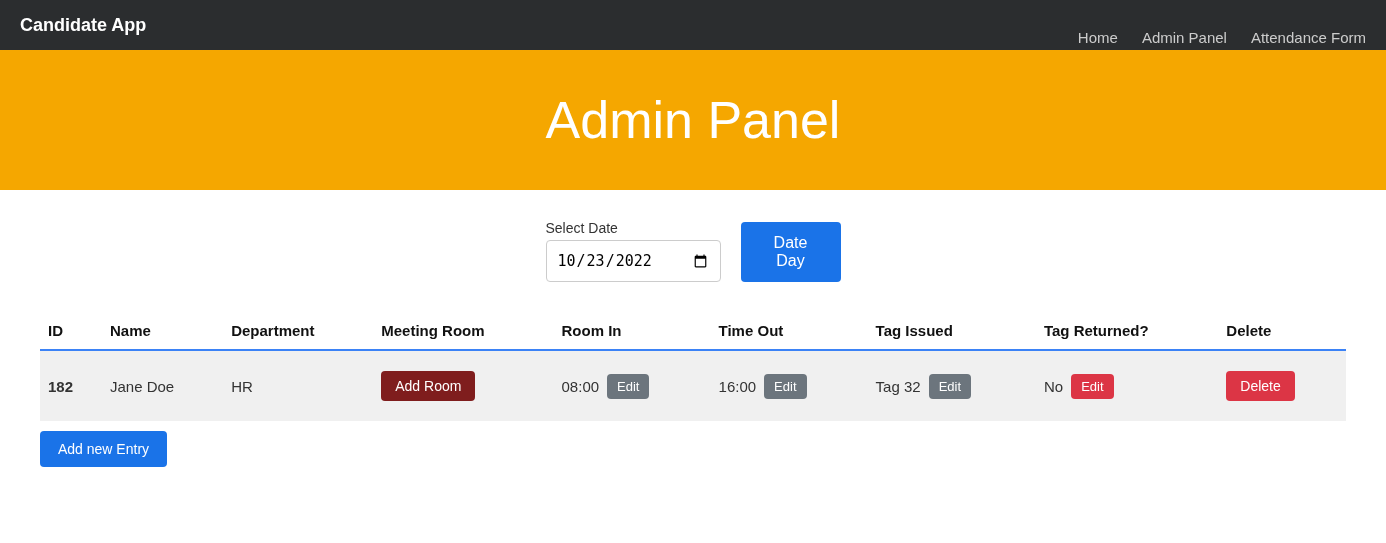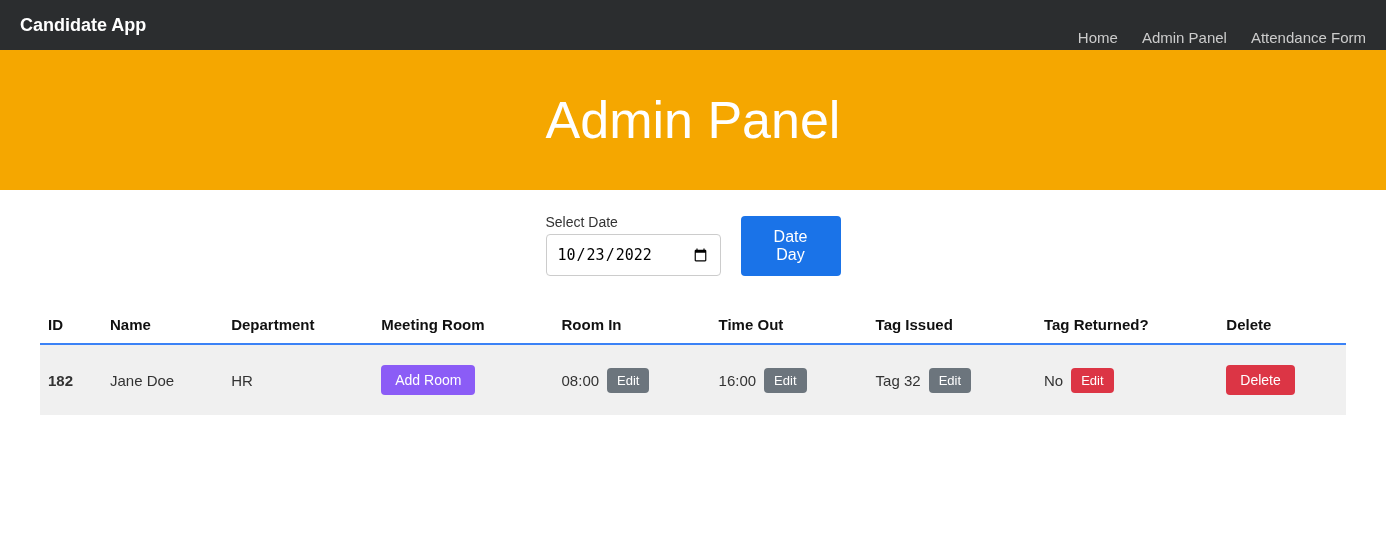--- a/index.html
+++ b/index.html
@@ -56,21 +56,21 @@
       font-size: 52px;
       font-weight: 400;
     }
 
     
     .controls-area {
       display: flex;
       align-items: flex-end;
       justify-content: center;
       gap: 20px;
-      padding: 24px 0 20px 0;
+      padding: 30px 0 20px 0;
     }
 
     .date-group {
       display: flex;
       flex-direction: column;
       gap: 4px;
     }
 
     .date-label {
       font-size: 14px;
@@ -129,21 +129,21 @@
     }
 
     tbody td {
       padding: 20px 8px;
       font-size: 15px;
       color: #333;
       vertical-align: middle;
     }
 
     .btn-add-room {
-      background: #8b5cf6;
+      background: #7f1d1d;
       color: #fff;
       border: none;
       border-radius: 4px;
       padding: 7px 14px;
       font-size: 14px;
       cursor: pointer;
     }
 
     .btn-edit-gray {
       background: #6c757d;
@@ -265,13 +265,14 @@
           <button class="btn-edit-red">Edit</button>
         </div>
       </td>
       <td>
         <button class="btn-delete-red">Delete</button>
       </td>
     </tr>
       </tbody>
   </table>
 
+  <button class="add-entry-btn">Add new Entry</button>
 </div>
 
 </body></html>

